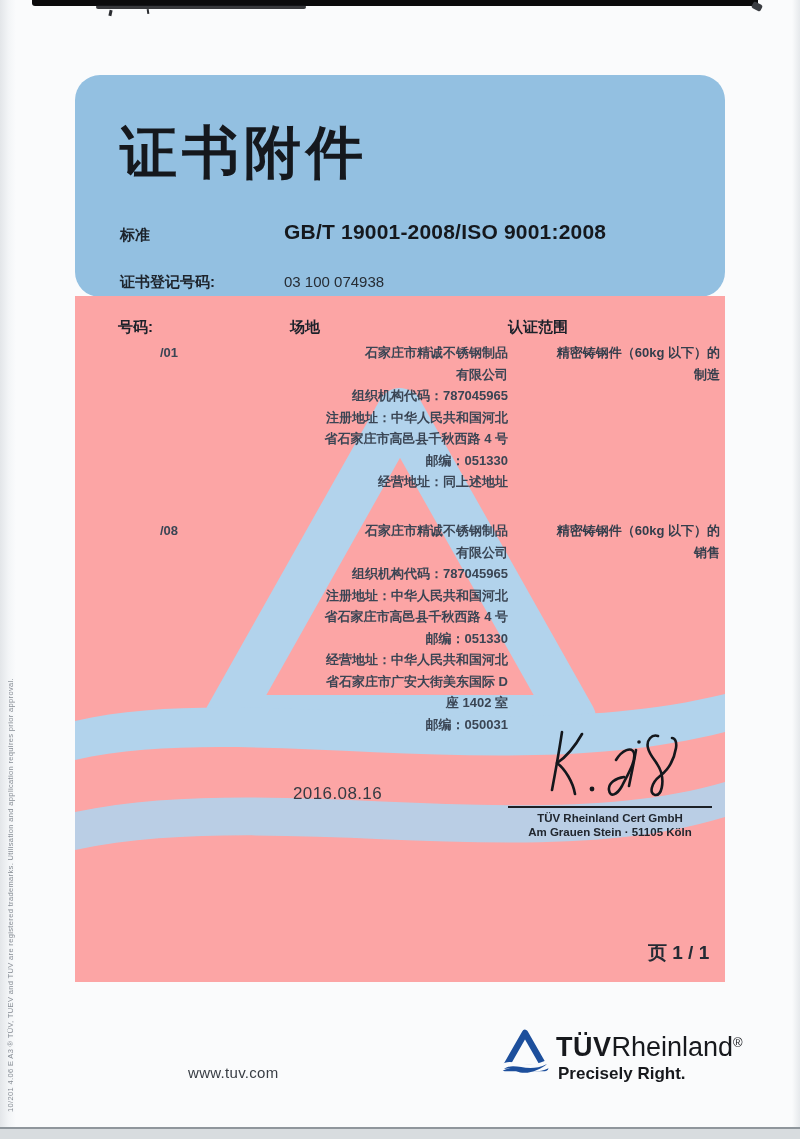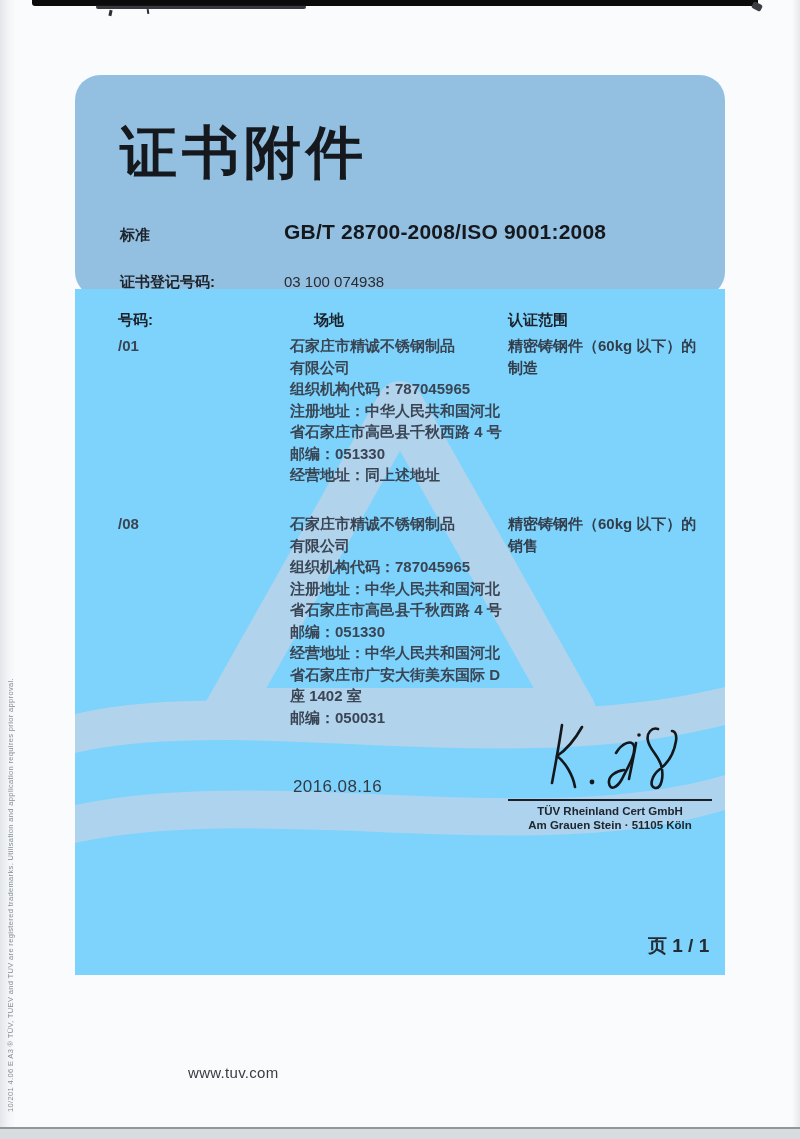--- a/index.html
+++ b/index.html
@@ -33,29 +33,29 @@
   .doc-title   { position:absolute; left:45px; top:40px; font-size:57px; font-weight:800; letter-spacing:5px; color:#15181d; }
   .kv-label    { position:absolute; font-size:15px; font-weight:700; color:#1d232b; }
   .kv-value-strong { position:absolute; font-size:21px; font-weight:800; color:#15181d; letter-spacing:.2px; }
   .kv-value    { position:absolute; font-size:15px; font-weight:400; color:#262c34; }
   .std-label   { left:45px; top:151px; }
   .std-value   { left:209px; top:145px; }
   .no-label    { left:45px; top:198px; }
   .no-value    { left:209px; top:198px; }
 
   
-  .band-body { position:absolute; left:75px; top:289px; width:650px; height:686px; background:#7dd3fc; }
+  .band-body { position:absolute; left:75px; top:296px; width:650px; height:686px; background:#fca5a5; }
   .watermark { position:absolute; left:0; top:0; width:650px; height:686px; }
 
   .tbl-head { position:absolute; font-size:15px; font-weight:700; color:#1b212a; z-index:2; }
   .h-number { left:43px;  top:22px; }
-  .h-site   { left:215px; top:22px;margin-left:24px; }
+  .h-site   { left:215px; top:22px; }
   .h-scope  { left:433px; top:22px; }
 
-  .cell { position:absolute; z-index:2; font-size:15px; font-weight:600; color:#3a4554; line-height:21.5px; }
+  .cell { position:absolute; z-index:2; font-size:13px; font-weight:600; color:#3a4554; line-height:21.5px;text-align:right; }
   .multiline { white-space:pre-line; }
   .row1 { top:46px; }
   .row2 { top:224px; }
   .c-number { left:43px; width:60px; }
   .c-site   { left:215px; width:218px; }
   .c-scope  { left:433px; width:212px; font-weight:700; color:#333e4c; }
 
   .issue-date { position:absolute; left:218px; top:488px; z-index:2; font-size:17px; font-weight:500; color:#343a42; letter-spacing:.4px; }
 
   .sig-block { position:absolute; left:433px; top:428px; width:208px; z-index:2; }
@@ -87,21 +87,21 @@
   <div class="scan-tick2"></div>
   <div class="scan-blob"></div>
   <div class="scan-left"></div>
   <div class="scan-right"></div>
 
   <div class="side-note">10/201 4.06 E A3  ®  TÜV, TUEV and TUV are registered trademarks. Utilisation and application requires prior approval.</div>
 
   <div class="band-header">
     <div class="doc-title">证书附件</div>
     <div class="kv-label std-label">标准</div>
-    <div class="kv-value-strong std-value">GB/T 28700-2008/ISO 9001:2008</div>
+    <div class="kv-value-strong std-value">GB/T 19001-2008/ISO 9001:2008</div>
     <div class="kv-label no-label">证书登记号码:</div>
     <div class="kv-value no-value">03 100 074938</div>
   </div>
 
   <div class="band-body">
 
     <svg class="watermark" viewBox="0 0 650 686" aria-hidden="true">
       <path d="M325 115 L498 422 L152 422 Z" fill="none" stroke="#b2d3ec" stroke-width="46" stroke-linejoin="round"></path>
       <path d="M0 425 C170 385 430 452 650 398 L650 436 C430 492 170 425 0 464 Z" fill="#b2d3ec"></path>
       <path d="M0 516 C200 474 460 542 650 486 L650 521 C460 580 200 512 0 554 Z" fill="#b2d3ec" opacity="0.9"></path>
@@ -153,16 +153,27 @@
       <div class="sig-line"></div>
       <div class="sig-org">TÜV Rheinland Cert GmbH</div>
       <div class="sig-addr">Am Grauen Stein · 51105 Köln</div>
     </div>
 
     <div class="page-indicator">页 1 / 1</div>
   </div>
 
   <div class="website">www.tuv.com</div>
 
+  <div class="brand">
+    <svg class="brand-logo" viewBox="0 0 50 46" aria-hidden="true">
+      <path d="M25 5 L45 40 L5 40 Z" fill="none" stroke="#1d4f9c" stroke-width="6.5" stroke-linejoin="round"></path>
+      <path d="M1 37 C12 28 24 44 49 31 L49 40 C28 50 14 34 1 44 Z" fill="#fafbfc"></path>
+      <path d="M4 41 C15 33 27 46 47 36 C40 42 26 48 16 43 C11 40 7 40 4 41 Z" fill="#1d4f9c"></path>
+    </svg>
+    <div class="brand-line">
+      <span class="brand-bold">TÜV</span><span class="brand-reg">Rheinland</span><span class="brand-r">®</span>
+    </div>
+    <div class="brand-tagline">Precisely Right.</div>
+  </div>
 
   <div class="scan-bottom-line"></div>
   <div class="scan-bottom"></div>
 </div>
 
 </body></html>

